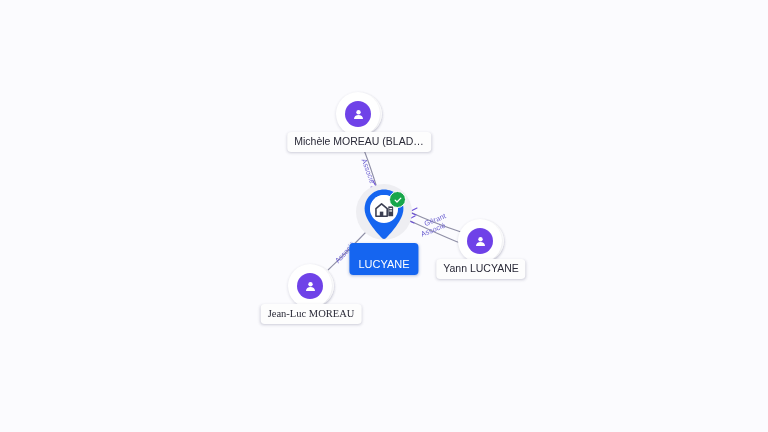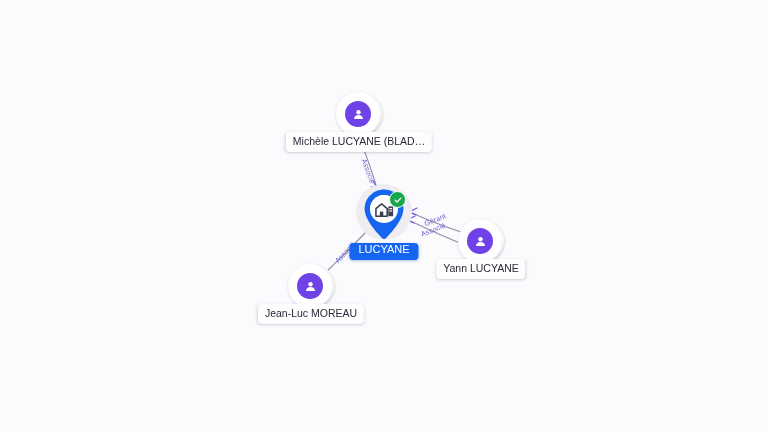--- a/index.html
+++ b/index.html
@@ -155,21 +155,21 @@
     justify-content: center;
   }
   .verified-badge svg { display: block; }
 
   #company-label {
     position: absolute;
     transform: translateX(-50%);
     background: #1565f0;
     color: #ffffff;
     border-radius: 4px;
-    padding: 0 9px 4px 9px;
+    padding: 15px 9px 4px 9px;
     font-size: 11px;
     line-height: 13px;
     font-weight: 400;
     white-space: nowrap;
     box-shadow: 0 1px 3px rgba(20,60,150,.3);
     font-family: "Liberation Sans", sans-serif;
   }
 </style>
 </head>
 <body>
@@ -213,21 +213,21 @@
       <div class="avatar-ring r2"></div>
       <div class="avatar-ring r1">
         <div class="avatar-circle">
           <svg width="15" height="15" viewBox="0 0 24 24" aria-hidden="true">
             <circle cx="12" cy="8.3" r="3.5" fill="#ffffff"></circle>
             <path d="M4.8 19.2c0-3.9 3.2-6.3 7.2-6.3s7.2 2.4 7.2 6.3z" fill="#ffffff"></path>
           </svg>
         </div>
       </div>
     </div>
-    <div class="node-label" style="left:0px; top:17px;">Michèle LUCYANE (BLAD…</div>
+    <div class="node-label" style="left:0px; top:17px;">Michèle MOREAU (BLAD…</div>
   </div>
 
   <div class="person-node" id="node-yann" style="left:481px; top:242px;">
     <div class="avatar-stack">
       <div class="avatar-ring r3"></div>
       <div class="avatar-ring r2"></div>
       <div class="avatar-ring r1">
         <div class="avatar-circle">
           <svg width="15" height="15" viewBox="0 0 24 24" aria-hidden="true">
             <circle cx="12" cy="8.3" r="3.5" fill="#ffffff"></circle>
@@ -245,21 +245,21 @@
       <div class="avatar-ring r2"></div>
       <div class="avatar-ring r1">
         <div class="avatar-circle">
           <svg width="15" height="15" viewBox="0 0 24 24" aria-hidden="true">
             <circle cx="12" cy="8.3" r="3.5" fill="#ffffff"></circle>
             <path d="M4.8 19.2c0-3.9 3.2-6.3 7.2-6.3s7.2 2.4 7.2 6.3z" fill="#ffffff"></path>
           </svg>
         </div>
       </div>
     </div>
-    <div class="node-label" style="left:0px; top:17px;">Jean-Luc MOREAU</div>
+    <div class="node-label" style="left:0px; top:17px;font-family:Liberation Serif, serif;">Jean-Luc MOREAU</div>
   </div>
 
   <div id="company-node" style="left:384px; top:212px;">
 
     <div class="pin-halo"></div>
 
     <svg class="pin-shape" viewBox="0 0 42 52" aria-hidden="true">
       <path d="M21 1.6 C10.2 1.6 1.6 10.2 1.6 21 C1.6 31 13 44 19.1 50.2 C20.1 51.2 21.9 51.2 22.9 50.2 C29 44 40.4 31 40.4 21 C40.4 10.2 31.8 1.6 21 1.6 Z" fill="#1565f0"></path>
       <circle cx="21" cy="20.5" r="13.6" fill="#ffffff"></circle>
     </svg>

